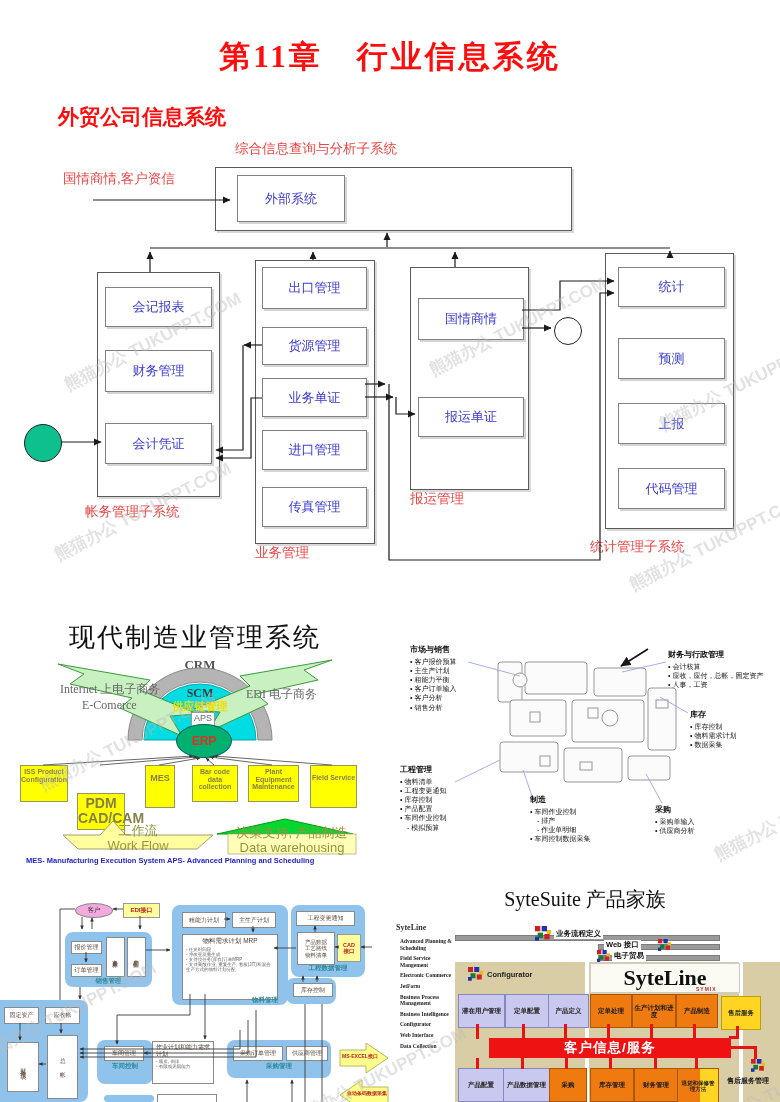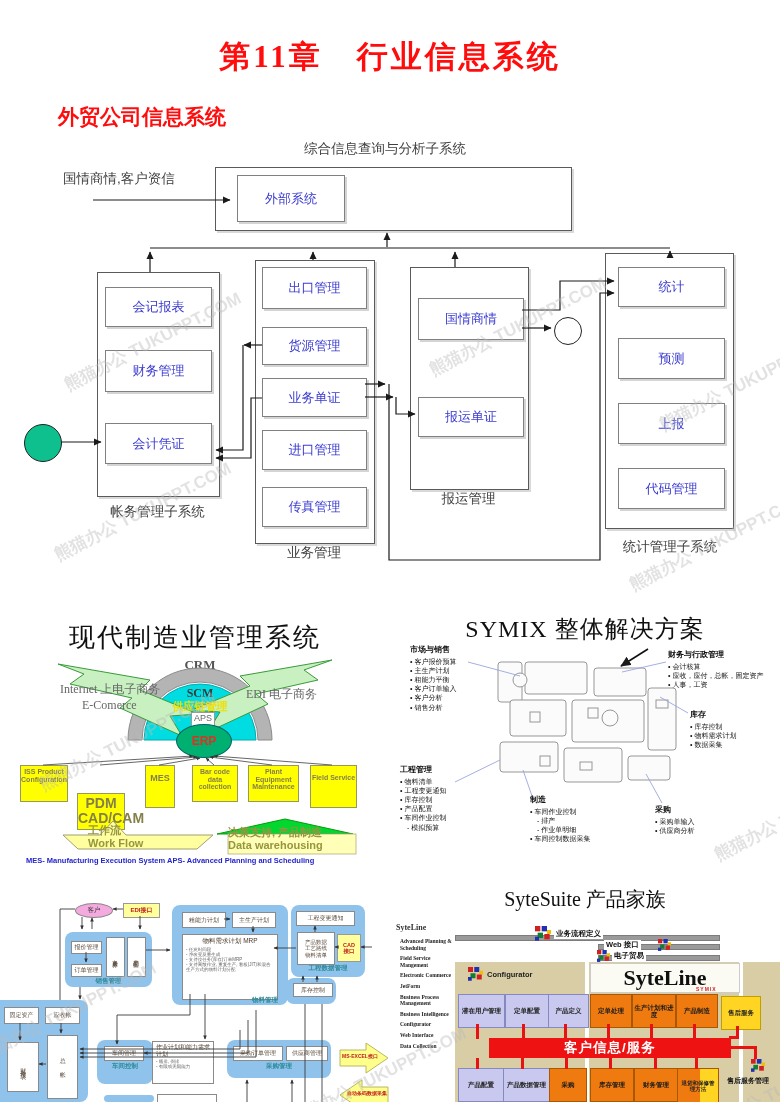--- a/index.html
+++ b/index.html
@@ -11,28 +11,28 @@
       transform:rotate(-27deg);white-space:nowrap;pointer-events:none;z-index:60}
   
   .chapter{position:absolute;left:0;top:36px;width:780px;text-align:center;color:#ff0d0d;
            font-family:"Liberation Serif",serif;font-weight:bold;font-size:31px;letter-spacing:3px}
   .section{position:absolute;left:58px;top:103px;color:#ff0d0d;font-weight:bold;font-size:21px;
            font-family:"Liberation Serif",serif}
   
   .tb{position:absolute;background:#fff;border:1px solid #808080;box-shadow:2px 2px 0 rgba(160,160,160,.45);
       display:flex;align-items:center;justify-content:center;text-align:center;color:#3a3ad0;font-size:13px}
   .outer{position:absolute;border:1px solid #5a5a5a;background:#fff;box-shadow:2px 2px 0 rgba(160,160,160,.4)}
-  .blab{position:absolute;color:#404040;font-size:13.5px;text-align:center;white-space:nowrap}
+  .blab{position:absolute;color:#ef4444;font-size:13.5px;white-space:nowrap}
   .circle-green{position:absolute;width:36px;height:36px;border-radius:50%;background:#0ec08e;border:1.5px solid #222}
   .circle-white{position:absolute;width:26px;height:26px;border-radius:50%;background:#fff;border:1.3px solid #222}
   
   .mtitle{position:absolute;font-family:"Liberation Serif",serif;color:#101010;text-align:center}
   .ym{position:absolute;background:#ffff00;border:1px solid #98985a;font-size:7px;font-weight:bold;
       color:#85804a;text-align:center;line-height:1.08;padding-top:2px;overflow:visible}
-  .bannertxt{position:absolute;font-weight:bold;color:#96963f;font-size:11px;line-height:1.15}
+  .bannertxt{position:absolute;text-align:center;font-weight:normal;color:#96963f;font-size:13px;line-height:1.15}
   .legend{position:absolute;color:#2424cc;font-size:7.5px;font-weight:bold;white-space:nowrap}
   
   .sg{position:absolute;color:#111;font-size:7px;line-height:1.32}
   .sg .sgt{font-weight:bold;font-size:8px;margin-bottom:1px}
   .sg ul{margin:0;padding:0;list-style:none}
   .sg li.bullet::before{content:"\2022  "}
   .sg li.sub{padding-left:7px}
   .sg li.sub::before{content:"-  "}
   
   .bc{position:absolute;background:#8fc3ec;border-radius:8px}
@@ -138,21 +138,20 @@
   <div class="ym" style="left:145px;top:765px;width:28px;height:33px;font-size:9px;padding-top:8px">MES</div>
   <div class="ym" style="left:192px;top:765px;width:44px;height:33px">Bar code data collection</div>
   <div class="ym" style="left:248px;top:765px;width:49px;height:33px">Plant Equipment Maintenance</div>
   <div class="ym" style="left:310px;top:765px;width:45px;height:33px;padding-top:8px">Field Service</div>
 
   <div class="bannertxt" style="left:88px;top:824px;width:100px;z-index:3"><span>工作流</span><br><span>Work Flow</span></div>
   <div class="bannertxt" style="left:228px;top:826px;width:128px;z-index:3"><span>决策支持, 产品制造</span><br><span>Data warehousing</span></div>
   <div class="legend" style="left:26px;top:856px">MES- Manufacturing  Execution  System</div>
   <div class="legend" style="left:167px;top:856px">APS- Advanced Planning  and  Scheduling</div>
 
-  <div class="stitle" style="left:390px;top:613px;width:390px;font-size:24px;letter-spacing:1px">SYMIX 整体解决方案</div>
 
   <svg class="lines" width="780" height="1102" style="z-index:2">
     <g stroke="#979797" stroke-width="1" fill="#fbfbfb">
       <rect x="525" y="662" width="62" height="32" rx="3"></rect>
       <rect x="594" y="668" width="52" height="28" rx="3"></rect>
       <rect x="498" y="662" width="24" height="40" rx="3"></rect>
       <rect x="510" y="700" width="56" height="36" rx="3"></rect>
       <rect x="572" y="700" width="72" height="42" rx="3"></rect>
       <rect x="648" y="688" width="28" height="62" rx="3"></rect>
       <rect x="500" y="742" width="58" height="30" rx="3"></rect>

